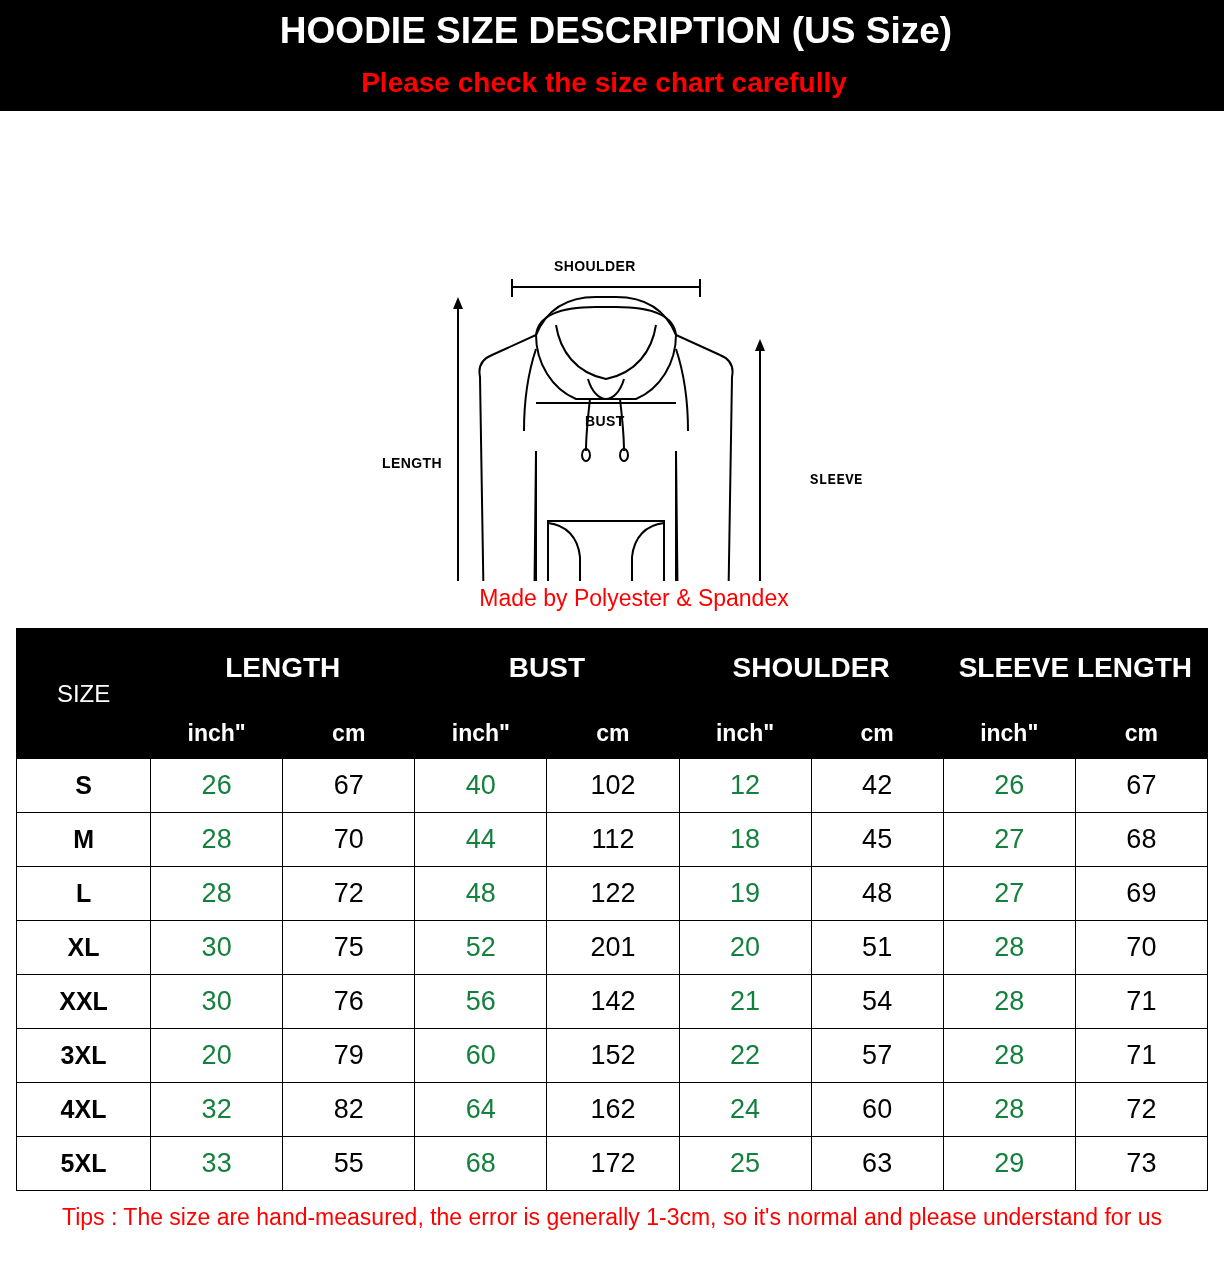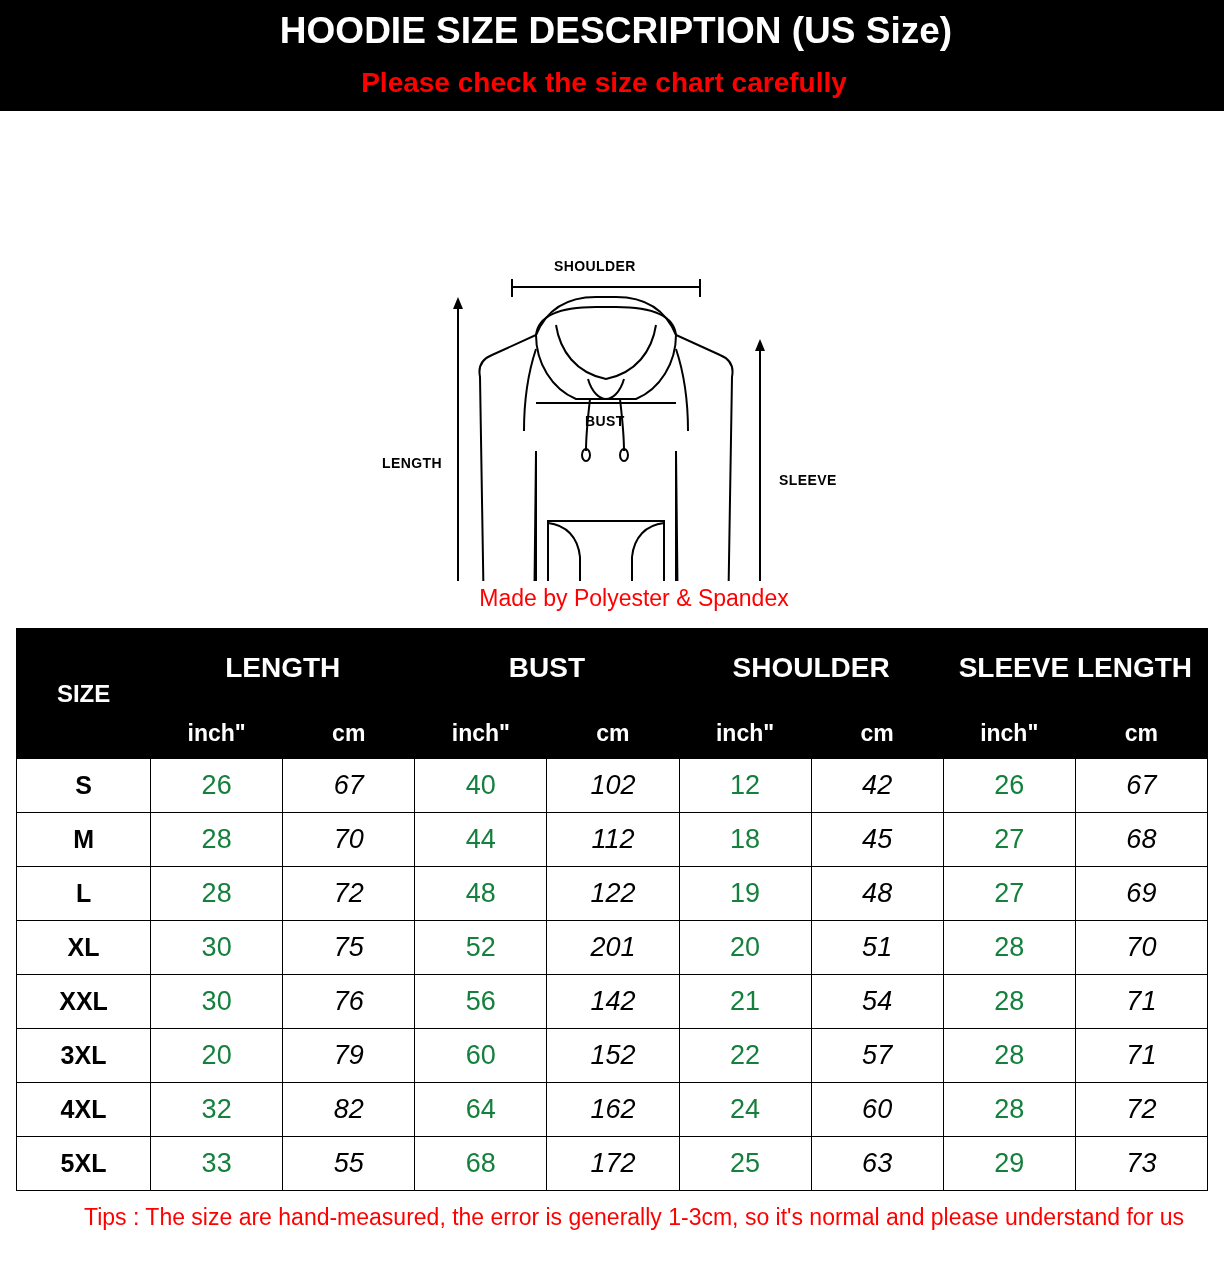--- a/index.html
+++ b/index.html
@@ -51,21 +51,21 @@
     position: absolute;
     font-size: 14px;
     font-weight: bold;
     color: #000000;
     letter-spacing: 0.4px;
     white-space: nowrap;
   }
   .lbl-shoulder { left: 554px; top: 147px; }
   .lbl-bust     { left: 585px; top: 302px; }
   .lbl-length   { left: 382px; top: 344px; }
-  .lbl-sleeve   { left: 779px; top: 361px; }
+  .lbl-sleeve   { left: 810px; top: 361px; font-family: Liberation Mono, monospace; }
 
   .material-note {
     text-align: center;
     color: #ff0000;
     font-size: 23px;
     padding-top: 4px;
     margin-left: 44px;
   }
 
   
@@ -82,21 +82,21 @@
     border: 1px solid #000000;
     text-align: center;
     vertical-align: middle;
   }
   thead th {
     background: #000000;
     color: #ffffff;
   }
   th.size-head {
     font-size: 24px;
-    font-weight: bold;
+    font-weight: normal;
     width: 134px;
     margin-left: 8px;
   }
   th.group-head {
     font-size: 28px;
     font-weight: bold;
     height: 76px;
     line-height: 1.1;
   }
   th.unit-head {
@@ -111,32 +111,31 @@
   }
   td.size-cell {
     font-weight: bold;
     font-size: 25px;
   }
   td.inch {
     color: #15803d;
   }
   td.cm {
     color: #000000;
-    font-style: italic;
   }
 
   
   col.c-size { width: 134px; }
   col.c-data { width: 132px; }
 
   
   .tip {
     color: #ff0000;
     font-size: 23px;
-    text-align: right;
+    text-align: center;
     line-height: 1.45;
     padding: 10px 40px 0 40px;
   }
 </style>
 </head>
 <body>
 
 <div class="header-bar">
   <div class="header-title">HOODIE SIZE DESCRIPTION (US Size)</div>
 </div>

